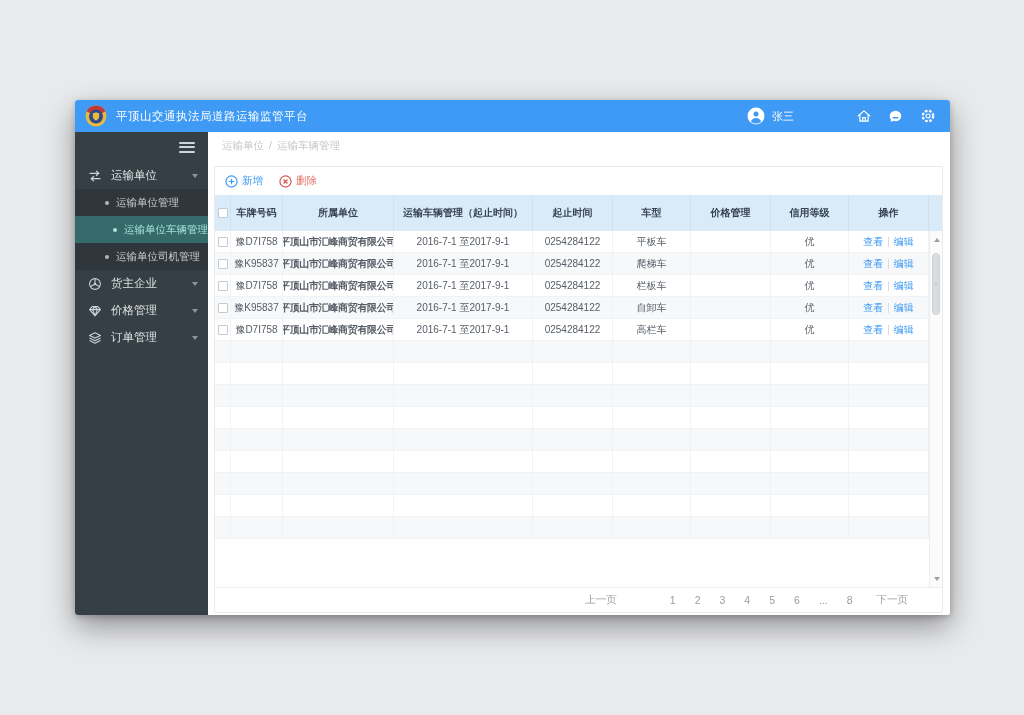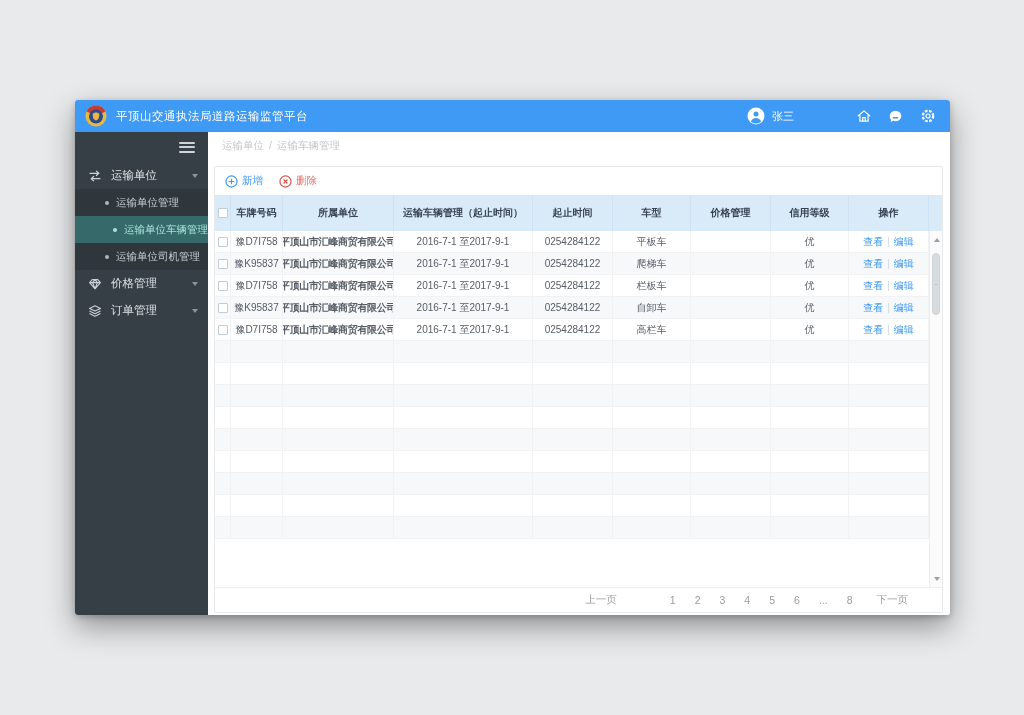--- a/index.html
+++ b/index.html
@@ -155,20 +155,29 @@
           </div>
           <div class="submenu-item active">
             <span class="bullet"></span>
             <span>运输单位车辆管理</span>
           </div>
           <div class="submenu-item">
             <span class="bullet"></span>
             <span>运输单位司机管理</span>
           </div>
           <div class="menu-item">
+            <span class="mi-icon"><svg width="14" height="14" viewBox="0 0 14 14" fill="none" stroke="#ccd2d5" stroke-width="1.1">
+                <circle cx="7" cy="7" r="5.4"></circle>
+                <path d="M7 7 V1.6 M7 7 L2.3 9.7 M7 7 L11.7 9.7"></path>
+                <circle cx="7" cy="7" r="1.2" fill="#ccd2d5" stroke="none"></circle>
+              </svg></span>
+            <span>货主企业</span>
+            <span class="caret"></span>
+          </div>
+          <div class="menu-item">
             <span class="mi-icon"><svg width="14" height="14" viewBox="0 0 14 14" fill="none" stroke="#ccd2d5" stroke-width="1.1" stroke-linejoin="round">
                 <path d="M4.2 2.6 h5.6 l2.6 3 L7 11.8 L1.6 5.6 Z M1.6 5.6 h10.8 M7 11.8 L4.6 5.6 L7 2.6 l2.4 3 Z"></path>
               </svg></span>
             <span>价格管理</span>
             <span class="caret"></span>
           </div>
           <div class="menu-item">
             <span class="mi-icon"><svg width="14" height="14" viewBox="0 0 14 14" fill="none" stroke="#ccd2d5" stroke-width="1.1" stroke-linejoin="round">
                 <path d="M7 1.7 L12.5 4.4 L7 7.1 L1.5 4.4 Z M1.5 7 L7 9.7 L12.5 7 M1.5 9.6 L7 12.3 L12.5 9.6"></path>
               </svg></span>

